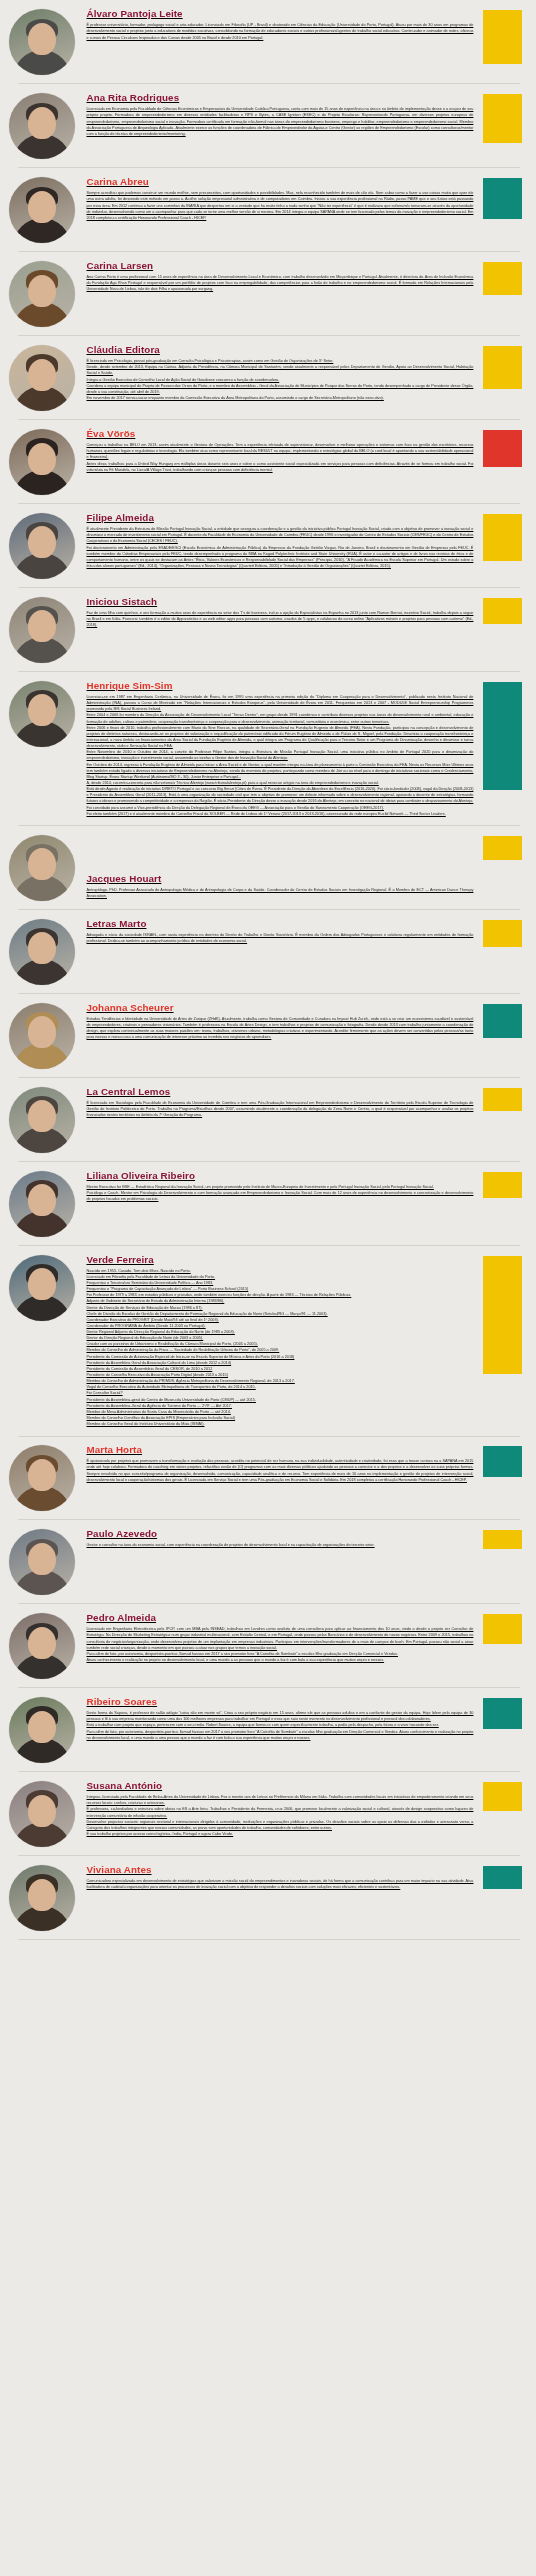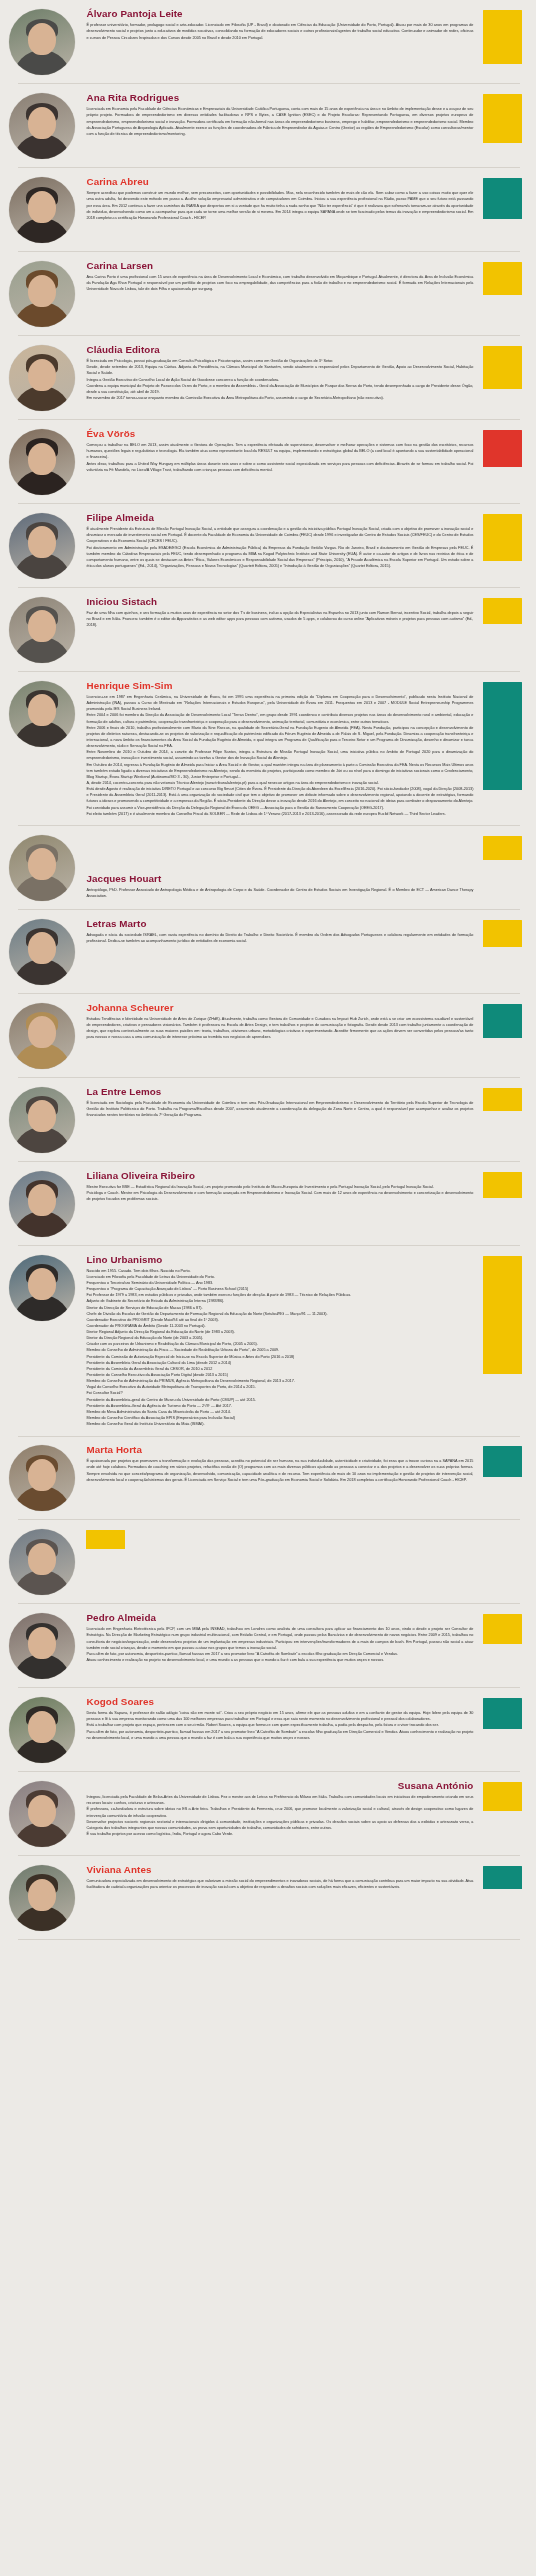--- a/index.html
+++ b/index.html
@@ -51,20 +51,21 @@
   }
   .photo .hair {
     position: absolute; left: 50%; top: 9.3px;
     width: 32px; height: 20.6px; border-radius: 50% 50% 30% 30%;
     transform: translateX(-50%);
   }
   .text-col {
     flex: 1 1 auto;
     padding-left: 5.2px;
     padding-right: 4.1px;
+    text-decoration: underline;
   }
   .name {
     font-size: 9.8px;
     font-weight: bold;
     margin: 1px 0 3.1px 0;
     letter-spacing: 0.1px;
   }
   .bio {
     font-size: 3.8px;
     line-height: 1.62;
@@ -329,21 +330,21 @@
       <div class="person">
         <div class="photo-col">
           <div class="photo">
             <div class="bg" style="background: linear-gradient(160deg, rgb(126, 138, 124) 0%, rgb(185, 178, 166) 100%);"></div>
             <div class="shoulders" style="background: rgb(77, 69, 64);"></div>
             <div class="hair" style="background: rgb(77, 69, 64);"></div>
             <div class="head"></div>
           </div>
         </div>
         <div class="text-col">
-          <div class="name" style="color: rgb(138, 21, 56);">La Entre Lemos</div>
+          <div class="name" style="color: rgb(138, 21, 56);">La Central Lemos</div>
           <div class="bio">É licenciada em Sociologia pela Faculdade de Economia da Universidade de Coimbra e tem uma Pós-Graduação Internacional em Empreendedorismo e Desenvolvimento do Território pela Escola Superior de Tecnologia de Gestão do Instituto Politécnico do Porto. Trabalha na Programa/Escolhas desde 2007, assumindo atualmente a coordenação da delegação do Zona Norte e Centro, a qual é responsável por acompanhar e avaliar os projetos financiados nestes territórios no âmbito da 7ª Geração do Programa.</div>
         </div>
         <div class="swatch-col">
           <div class="swatch" style="background: rgb(242, 195, 0); height: 23px;"></div>
         </div>
       </div>
       <div class="divider"></div>
       <div class="person">
         <div class="photo-col">
           <div class="photo">
@@ -366,21 +367,21 @@
       <div class="person">
         <div class="photo-col">
           <div class="photo">
             <div class="bg" style="background: linear-gradient(160deg, rgb(79, 106, 122) 0%, rgb(185, 178, 166) 100%);"></div>
             <div class="shoulders" style="background: rgb(46, 43, 41);"></div>
             <div class="hair" style="background: rgb(46, 43, 41);"></div>
             <div class="head"></div>
           </div>
         </div>
         <div class="text-col">
-          <div class="name" style="color: rgb(138, 21, 56);">Lino Urbanismo</div>
+          <div class="name" style="color: rgb(138, 21, 56);">Verde Ferreira</div>
           <div class="bio">Nascido em 1955. Casado. Tem dois filhos. Nascido no Porto.
 Licenciado em Filosofia pela Faculdade de Letras da Universidade do Porto.
 Frequentou o Terceiro/aro Seminário da Universidade Política — Ano 1983.
 Frequentou o "Programa de Capacitação Avançado de Lisboa" — Porto Business School (2015)
 Foi Professor de 1979 a 1983, em estudos públicos e privadas, onde também exerceu funções de direção. A partir de 1983 — Técnico de Relações Públicas.
 Adjunto de Gabinete do Secretário de Estado da Administração Interna (1983/86).
 Diretor da Direcção de Serviços de Educação de Macau (1986 a 87).
 Chefe de Divisão da Escolas de Gestão do Departamento de Formação Regional da Educação do Norte (Setubal/RG — Março/91 — 11.2003).
 Coordenador Executivo do PROGRIT (Desde Maio/94 até ao final de 1º 2003).
 Coordenador do PROGRAMA do Âmbito (Desde 11.2003 no Portugal).
@@ -426,20 +427,24 @@
       <div class="divider"></div>
       <div class="person">
         <div class="photo-col">
           <div class="photo">
             <div class="bg" style="background: linear-gradient(160deg, rgb(111, 122, 133) 0%, rgb(185, 178, 166) 100%);"></div>
             <div class="shoulders" style="background: rgb(91, 84, 80);"></div>
             <div class="hair" style="background: rgb(91, 84, 80);"></div>
             <div class="head"></div>
           </div>
         </div>
+        <div class="text-col">
+          <div class="name" style="color: rgb(138, 21, 56);">Paulo Azevedo</div>
+          <div class="bio">Gestor e consultor na área da economia social, com experiência na coordenação de projetos de desenvolvimento local e na capacitação de organizações do terceiro setor.</div>
+        </div>
         <div class="swatch-col">
           <div class="swatch" style="background: rgb(242, 195, 0); height: 18.5px;"></div>
         </div>
       </div>
       <div class="divider"></div>
       <div class="person">
         <div class="photo-col">
           <div class="photo">
             <div class="bg" style="background: linear-gradient(160deg, rgb(125, 111, 106) 0%, rgb(185, 178, 166) 100%);"></div>
             <div class="shoulders" style="background: rgb(51, 48, 46);"></div>
@@ -461,41 +466,41 @@
       <div class="person">
         <div class="photo-col">
           <div class="photo">
             <div class="bg" style="background: linear-gradient(160deg, rgb(106, 124, 94) 0%, rgb(185, 178, 166) 100%);"></div>
             <div class="shoulders" style="background: rgb(47, 42, 38);"></div>
             <div class="hair" style="background: rgb(47, 42, 38);"></div>
             <div class="head"></div>
           </div>
         </div>
         <div class="text-col">
-          <div class="name" style="color: rgb(224, 53, 43);">Kogod Soares</div>
+          <div class="name" style="color: rgb(224, 53, 43);">Ribeiro Soares</div>
           <div class="bio">Desta forma da Sapana, é professor de salão adágio "coisa são em monte só". Criou a seu próprio negócio em 15 anos, afirme ele que as pessoas adultas e em a confiante de gestor da equipa. Hoje lidere pela equipa de 30 pessoas e lê à sua empresa monitorando como uma das 100 melhores empresas para trabalhar em Portugal e essa que saiu neste momento no desenvolvimento profissional e pessoal dos colaboradores.
 Está a trabalhar com projeto que espaço, pertencem com o seu irmão. Robert Soares, a equipa que formou e com quem especificamente trabalha, a podia pela despacho, pela fatura e o viver trocando dos ser.
 Para além de fato, por autonomia, desportiste-parrtico, llamad hassas em 2017 a seu promotor livro "A Catrofita de Sombatir" a escolas filho graduação em Direção Comercial e Vendas. Atuou conhecimento e realização no projeto no desenvolvimento local, e uma mundo a uma pessoa que o mundo a faz é com bala a sua experiência que muitos onçes e nossos.</div>
         </div>
         <div class="swatch-col">
           <div class="swatch" style="background: rgb(15, 138, 122); height: 31px;"></div>
         </div>
       </div>
       <div class="divider"></div>
       <div class="person">
         <div class="photo-col">
           <div class="photo">
             <div class="bg" style="background: linear-gradient(160deg, rgb(138, 127, 130) 0%, rgb(185, 178, 166) 100%);"></div>
             <div class="shoulders" style="background: rgb(75, 59, 51);"></div>
             <div class="hair" style="background: rgb(75, 59, 51);"></div>
             <div class="head"></div>
           </div>
         </div>
         <div class="text-col">
-          <div class="name" style="color: rgb(138, 21, 56); text-align: right;">Susana António</div>
+          <div class="name" style="color: rgb(138, 21, 56);">Susana António</div>
           <div class="bio">Integrou, licenciada pela Faculdade de Belas-Artes da Universidade de Lisboa. Fez o mestre aos de Letras no Preférencio da Milano em Itália. Trabalha com comunidades locais em iniciativas de empoderamento criando em seus recursos locais: cunhos, criaturas e artesanos.
 É professora, co-fundadora e estrutura sobre ideias no ES a Arte feira. Trabalhos e Presidente da Fermenta, cruz 2006, que promove localmente a valorização social e cultural, através de design cooperativo como lugares de intervenção comunitária de infusão cooperativo.
 Desenvolve projectos socioetc regionais sectorial e internacionais dirigidos à comunidade, instituições e organizações públicas e privadas. Os desafios sociais sobre as apoio as defensas das a exibidas e artesanato verso, a Categoria dos trabalhos integrantes que nossas comunidades, as prova sem oportunidades de trabalho, comunidades de sofridores, entre outros.
 É sua trabalho projetos por acesso como logística, India, Portugal e agora Cabo Verde.</div>
         </div>
         <div class="swatch-col">
           <div class="swatch" style="background: rgb(242, 195, 0); height: 29px;"></div>
         </div>
       </div>
       <div class="divider"></div>

